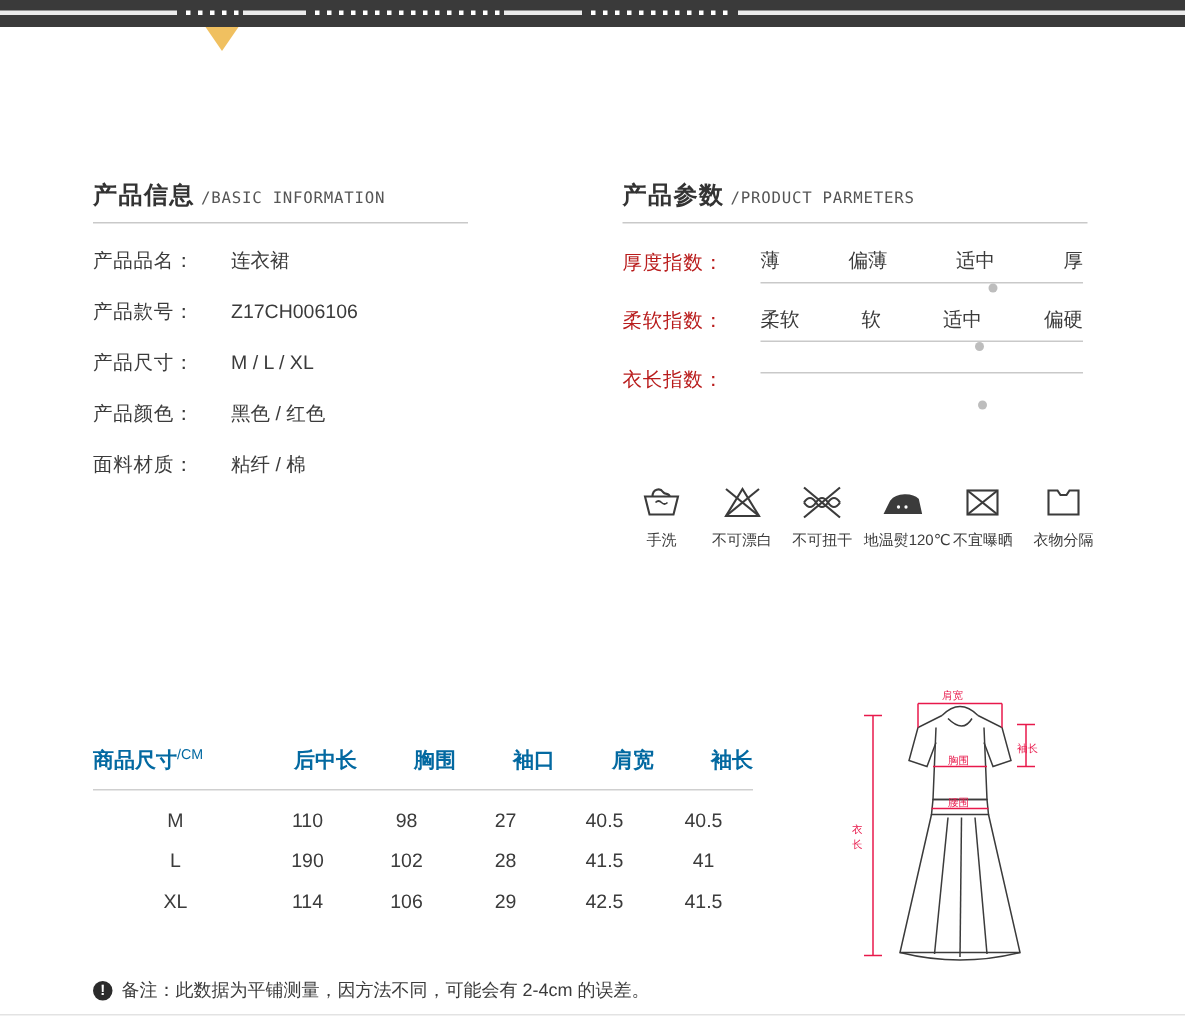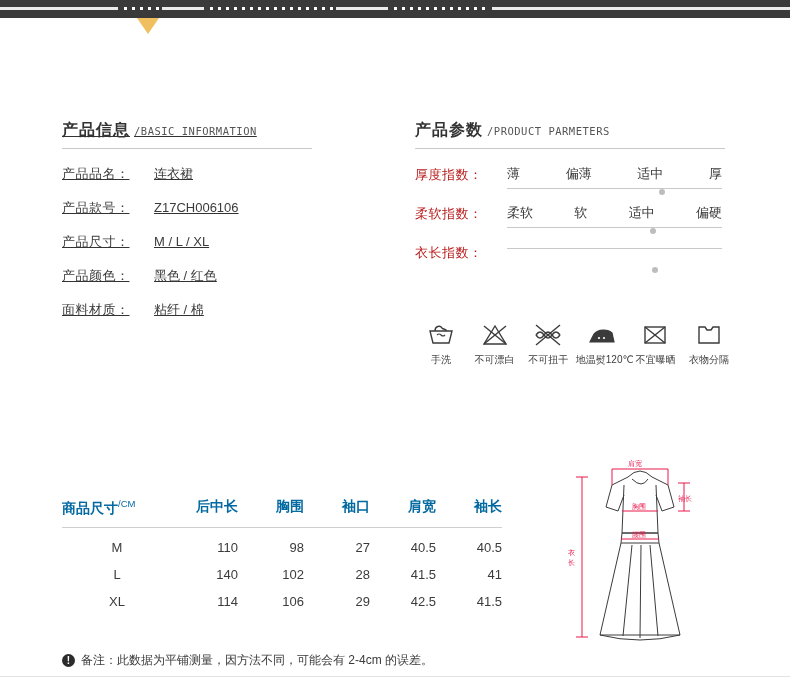--- a/index.html
+++ b/index.html
@@ -80,21 +80,21 @@
     display:flex;font-size:14px;font-weight:bold;color:#0369a1;
     padding-bottom:9px;border-bottom:1px solid #cfcfcf;
   }
   .sizetable .hdr .c0{width:110px;}
   .sizetable .hdr .unit{font-size:9.5px;font-weight:normal;vertical-align:super;}
   .sizetable .hdr .c{width:66px;text-align:right;}
   .sizetable .row{
     display:flex;font-size:13px;color:#3b3b3b;padding:12px 0 0 0;
   }
   .sizetable .row .c0{width:110px;text-align:center;}
-  .sizetable .row .c{width:66px;text-align:right;}
+  .sizetable .row .c{width:66px;text-align:center;}
   .note{
     position:absolute;left:62px;top:652px;font-size:12px;color:#3b3b3b;
     display:flex;align-items:center;
   }
   .note .bullet{
     display:inline-block;width:13px;height:13px;border-radius:50%;
     background:#2b2b2b;color:#fff;font-size:10px;line-height:13px;
     text-align:center;margin-right:6px;font-weight:bold;
   }
   
@@ -142,21 +142,21 @@
     <div class="dot" style="left:442px"></div>
       <div class="dot" style="left:450px"></div>
     <div class="dot" style="left:458px"></div>
       <div class="dot" style="left:466px"></div>
     <div class="dot" style="left:474px"></div>
       <div class="dot" style="left:482px"></div>
   </div>
 </div>
 <div class="tri"></div>
 
-<div class="sect" style="left:62px;top:120px;width:250px;text-decoration:underline;">
+<div class="sect" style="left:62px;top:120px;width:250px;">
   <div class="title">
     <span>产品信息</span>
     <span class="en">/BASIC INFORMATION</span>
   </div>
   <div class="rule"></div>
   <div class="infolist">
     <div class="inforow">
       <span class="k">产品品名：</span>
       <span class="v">连衣裙</span>
     </div>
@@ -313,21 +313,21 @@
     <span class="c0">M</span>
     <span class="c">110</span>
     <span class="c">98</span>
     <span class="c">27</span>
     <span class="c">40.5</span>
     <span class="c">40.5</span>
   </div>
 
   <div class="row">
     <span class="c0">L</span>
-    <span class="c">140</span>
+    <span class="c">190</span>
     <span class="c">102</span>
     <span class="c">28</span>
     <span class="c">41.5</span>
     <span class="c">41</span>
   </div>
 
   <div class="row">
     <span class="c0">XL</span>
     <span class="c">114</span>
     <span class="c">106</span>

